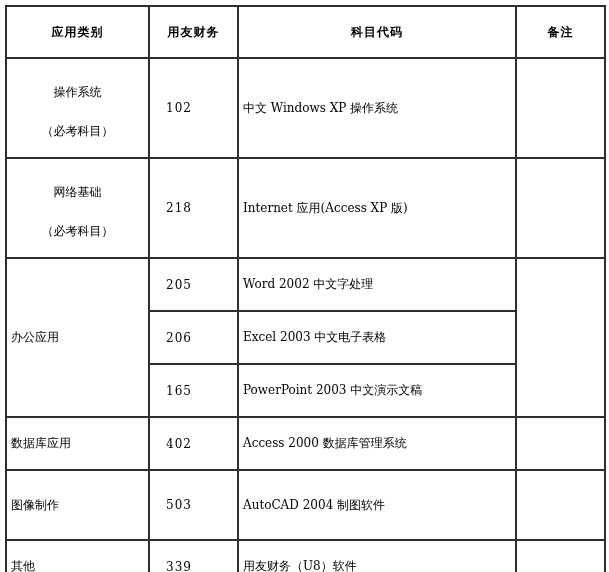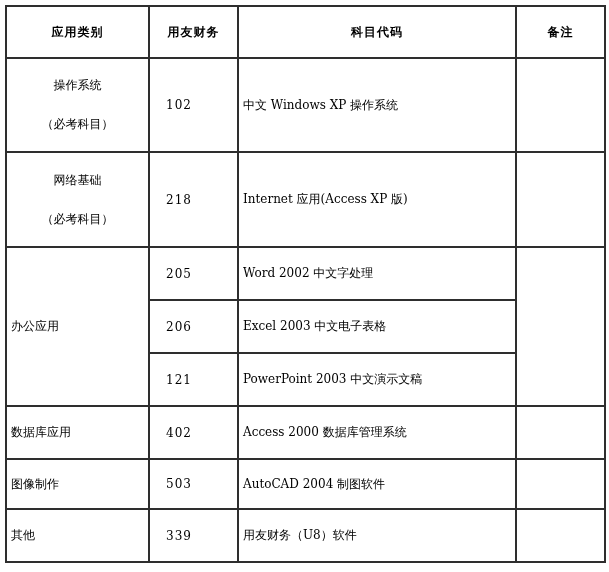--- a/index.html
+++ b/index.html
@@ -32,30 +32,30 @@
     word-break: keep-all;
   }
   th {
     font-weight: bold;
     letter-spacing: 1px;
   }
   tr.h-header  { height: 52px; }
   tr.h-big1    { height: 94px; }
   tr.h-big2    { height: 95px; }
   tr.h-small   { height: 53px; }
-  tr.h-medium  { height: 50px; }
+  tr.h-medium  { height: 70px; }
   .two-line {
     display: flex;
     flex-direction: column;
     justify-content: center;
     align-items: center;
     gap: 22px;
     height: 100%;
   }
-  td > .two-line { min-height: 90px; }
+  td > .two-line { min-height: 90px; margin-top: 8px; }
   .code-cell { letter-spacing: 1px; padding-left: 16px; }
 </style>
 </head>
 <body>
 
 <div class="page">
   <table class="subjects">
     <colgroup>
       <col style="width:143px">
       <col style="width:89px">
@@ -99,21 +99,21 @@
         <td rowspan="3">办公应用</td>
         <td class="code-cell">205</td>
         <td>Word 2002 中文字处理</td>
         <td rowspan="3"></td>
       </tr>
       <tr class="h-small">
         <td class="code-cell">206</td>
         <td>Excel 2003 中文电子表格</td>
       </tr>
       <tr class="h-small">
-        <td class="code-cell">121</td>
+        <td class="code-cell">165</td>
         <td>PowerPoint 2003 中文演示文稿</td>
       </tr>
 
       <tr class="h-small">
         <td>数据库应用</td>
         <td class="code-cell">402</td>
         <td>Access 2000 数据库管理系统</td>
         <td></td>
       </tr>
 

